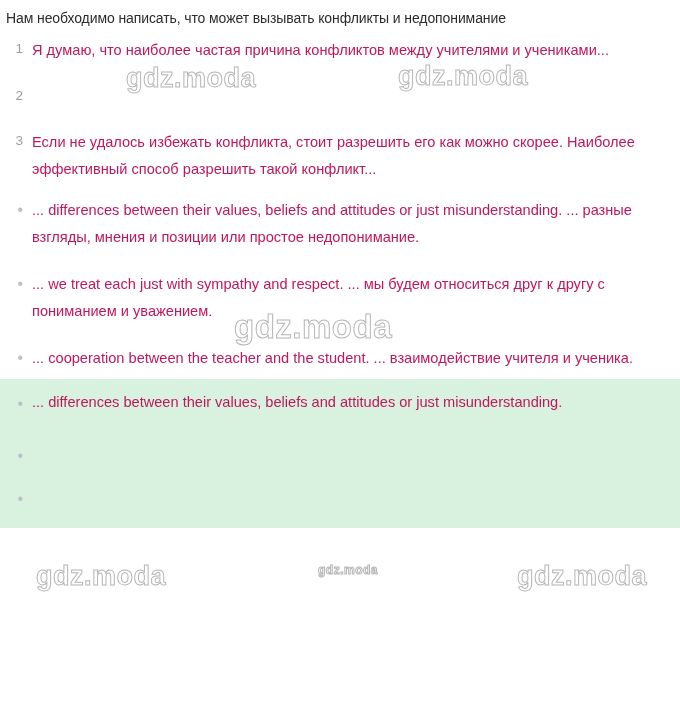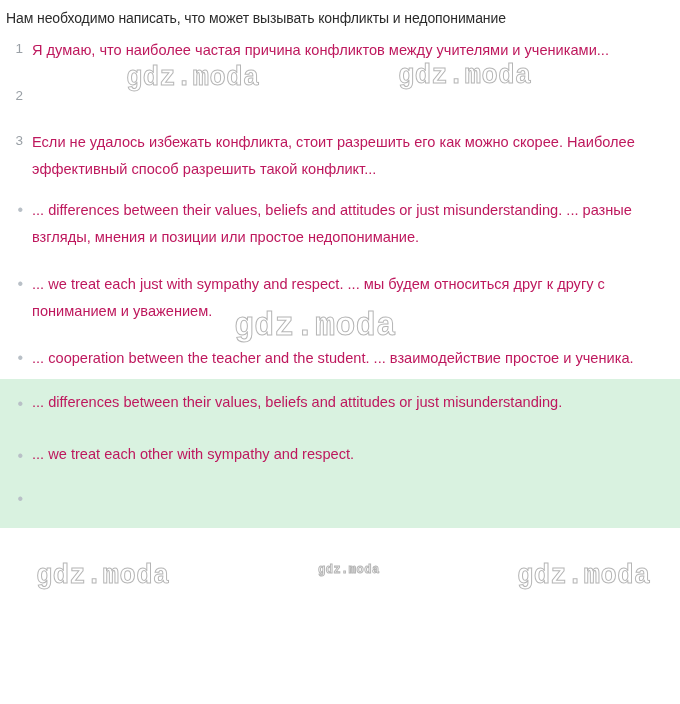--- a/index.html
+++ b/index.html
@@ -73,21 +73,21 @@
     font-size: 14.6px;
     line-height: 1.6;
   }
   .spacer-sm { height: 6px; }
   .spacer-md { height: 14px; }
 
   
   .wm {
     position: absolute;
     color: rgba(255,255,255,0.0);
-    font-family: Liberation Mono, monospace;
+    font-family: Liberation Sans, sans-serif;
     font-weight: bold;
     letter-spacing: 0.5px;
     -webkit-text-stroke: 1px rgba(120,120,120,0.55);
     text-shadow: 0 1px 0 rgba(255,255,255,0.9);
     pointer-events: none;
     white-space: nowrap;
   }
   .wm-1 { left: 126px; top: 63px;  font-size: 27px; }
   .wm-2 { left: 398px; top: 61px;  font-size: 27px; }
   .wm-3 { left: 234px; top: 308px; font-size: 33px; }
@@ -135,37 +135,36 @@
 
     <div class="item">
       <div class="marker bullet">•</div>
       <div class="text">... we treat each just with sympathy and respect. ... мы будем относиться друг к другу с пониманием и уважением.</div>
     </div>
 
     <div class="spacer-sm"></div>
 
     <div class="item">
       <div class="marker bullet">•</div>
-      <div class="text">... cooperation between the teacher and the student. ... взаимодействие простое и ученика.</div>
+      <div class="text">... cooperation between the teacher and the student. ... взаимодействие учителя и ученика.</div>
     </div>
 
   </div>
 
   <div class="list hl-block">
 
     <div class="item">
       <div class="marker bullet">•</div>
       <div class="text">... differences between their values, beliefs and attitudes or just misunderstanding.</div>
     </div>
 
     <div class="spacer-md"></div>
 
     <div class="item">
       <div class="marker bullet">•</div>
-      <div class="text">... we treat each other with sympathy and respect.</div>
     </div>
 
     <div class="spacer-sm"></div>
 
     <div class="item">
       <div class="marker bullet">•</div>
     </div>
 
   </div>
 

